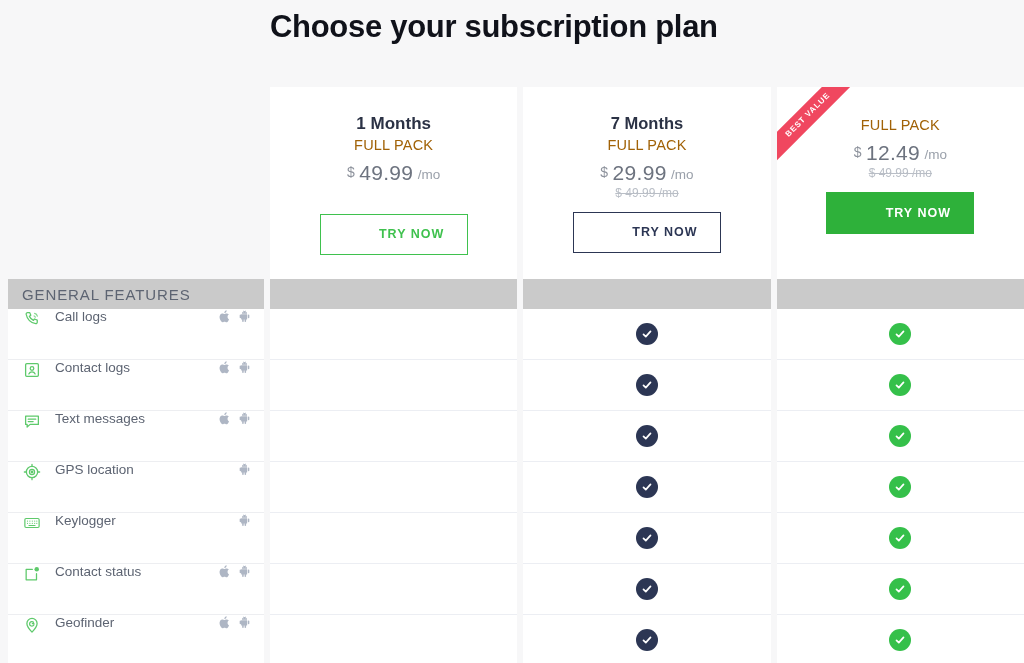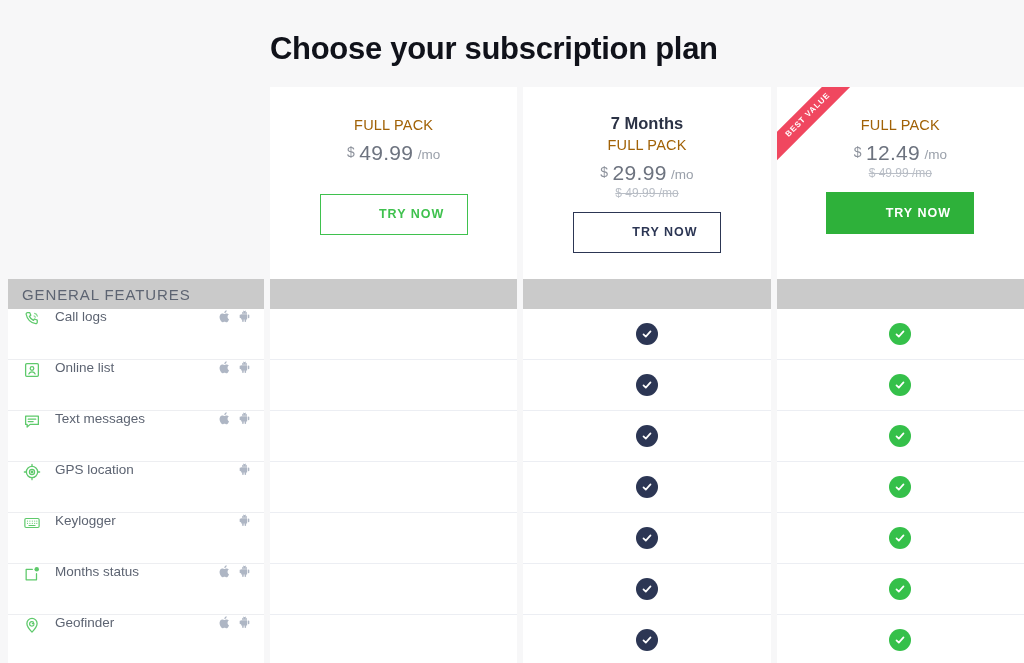--- a/index.html
+++ b/index.html
@@ -14,21 +14,21 @@
     background: #f7f7f8;
     font-family: "Liberation Sans", sans-serif;
     color: #3b4151;
     position: relative;
   }
 
   
   .page-title {
     position: absolute;
     left: 270px;
-    top: 31px;
+    top: 9px;
     font-size: 31px;
     font-weight: bold;
     letter-spacing: -0.3px;
     color: #10121a;
     white-space: nowrap;
   }
 
   
   .plans {
     position: absolute;
@@ -257,20 +257,21 @@
   .check.green { background: #35c04a; }
   .check svg { display: block; }
 </style>
 </head>
 <body>
 
 <h1 class="page-title">Choose your subscription plan</h1>
 
 <div class="plans">
     <div class="plan-card">
+      <div class="plan-name">1 Months</div>
       <div class="plan-sub">FULL PACK</div>
       <div class="price-line"><span class="price-cur">$</span> <span class="price-amt">49.99</span> <span class="price-per">/mo</span></div>
       <div class="old-price empty"></div>
       <button class="try-btn outline-green">TRY NOW</button>
     </div>
     <div class="plan-card mid">
       <div class="plan-name">7 Months</div>
       <div class="plan-sub">FULL PACK</div>
       <div class="price-line"><span class="price-cur">$</span> <span class="price-amt">29.99</span> <span class="price-per">/mo</span></div>
       <div class="old-price">$ 49.99 /mo</div>
@@ -338,21 +339,21 @@
     </div>
     <div class="feature-row">
       <div class="feature-left">
         <span class="feat-icon">
           <svg width="18" height="18" viewBox="0 0 24 24" fill="none" stroke="currentColor" stroke-width="1.7" stroke-linecap="round" stroke-linejoin="round">
             <rect x="3.5" y="3.5" width="17" height="17" rx="1.5"></rect>
             <circle cx="12" cy="10" r="2.4"></circle>
             <path d="M7.8 17.2a4.6 4.6 0 0 1 8.4 0"></path>
           </svg>
         </span>
-        <span class="feat-label">Online list</span>
+        <span class="feat-label">Contact logs</span>
         <span class="plat-icons">
           <span><svg width="11" height="13" viewBox="0 0 24 28">
               <path d="M18.6 14.9c0-3.3 2.7-4.9 2.8-5-1.5-2.2-3.9-2.5-4.7-2.6-2-.2-3.9 1.2-4.9 1.2-1 0-2.6-1.2-4.2-1.1-2.2.03-4.2 1.3-5.3 3.2-2.3 3.9-.6 9.7 1.6 12.9 1.1 1.6 2.4 3.3 4 3.2 1.6-.06 2.2-1 4.2-1 1.9 0 2.5 1 4.2 1 1.7-.03 2.8-1.6 3.9-3.1 1.2-1.8 1.7-3.5 1.7-3.6-.04-.02-3.3-1.3-3.3-5.1zM15.4 4.6c.9-1.1 1.5-2.6 1.3-4.1-1.3.05-2.9.86-3.8 1.95-.8.96-1.5 2.5-1.3 3.97 1.4.11 2.9-.72 3.8-1.82z"></path>
             </svg></span>
           <span><svg width="11" height="13" viewBox="0 0 24 28">
               <path d="M6.2 9.2h11.6v10.3a1.2 1.2 0 0 1-1.2 1.2h-1.1v3.5a1.7 1.7 0 0 1-3.4 0v-3.5h-1.8v3.5a1.7 1.7 0 0 1-3.4 0v-3.5H5.8a1.2 1.2 0 0 1-1.2-1.2V9.2zM3.1 9.4a1.65 1.65 0 0 1 1.65 1.65v5.3a1.65 1.65 0 0 1-3.3 0v-5.3A1.65 1.65 0 0 1 3.1 9.4zm17.8 0a1.65 1.65 0 0 1 1.65 1.65v5.3a1.65 1.65 0 0 1-3.3 0v-5.3A1.65 1.65 0 0 1 20.9 9.4zM17.6 7.8H6.4c.15-2.2 1.5-4.1 3.45-5.1l-1.2-2a.3.3 0 0 1 .5-.3l1.25 2.08A7.1 7.1 0 0 1 12 2.1c.57 0 1.1.08 1.6.2L14.85.4a.3.3 0 0 1 .5.3l-1.2 2c1.95 1 3.3 2.9 3.45 5.1zM9.3 5.2a.62.62 0 1 0 0-1.24.62.62 0 0 0 0 1.24zm5.4 0a.62.62 0 1 0 0-1.24.62.62 0 0 0 0 1.24z"></path>
             </svg></span>
         </span>
       </div>
       <div class="feature-cells">
@@ -478,21 +479,21 @@
       </div>
     </div>
     <div class="feature-row">
       <div class="feature-left">
         <span class="feat-icon">
           <svg width="18" height="18" viewBox="0 0 24 24" fill="none" stroke="currentColor" stroke-width="1.7" stroke-linecap="round" stroke-linejoin="round">
             <path d="M18 11.5v8.2H4.2V5.9h8.2"></path>
             <circle cx="18.3" cy="5.7" r="3" fill="currentColor" stroke="none"></circle>
           </svg>
         </span>
-        <span class="feat-label">Months status</span>
+        <span class="feat-label">Contact status</span>
         <span class="plat-icons">
           <span><svg width="11" height="13" viewBox="0 0 24 28">
               <path d="M18.6 14.9c0-3.3 2.7-4.9 2.8-5-1.5-2.2-3.9-2.5-4.7-2.6-2-.2-3.9 1.2-4.9 1.2-1 0-2.6-1.2-4.2-1.1-2.2.03-4.2 1.3-5.3 3.2-2.3 3.9-.6 9.7 1.6 12.9 1.1 1.6 2.4 3.3 4 3.2 1.6-.06 2.2-1 4.2-1 1.9 0 2.5 1 4.2 1 1.7-.03 2.8-1.6 3.9-3.1 1.2-1.8 1.7-3.5 1.7-3.6-.04-.02-3.3-1.3-3.3-5.1zM15.4 4.6c.9-1.1 1.5-2.6 1.3-4.1-1.3.05-2.9.86-3.8 1.95-.8.96-1.5 2.5-1.3 3.97 1.4.11 2.9-.72 3.8-1.82z"></path>
             </svg></span>
           <span><svg width="11" height="13" viewBox="0 0 24 28">
               <path d="M6.2 9.2h11.6v10.3a1.2 1.2 0 0 1-1.2 1.2h-1.1v3.5a1.7 1.7 0 0 1-3.4 0v-3.5h-1.8v3.5a1.7 1.7 0 0 1-3.4 0v-3.5H5.8a1.2 1.2 0 0 1-1.2-1.2V9.2zM3.1 9.4a1.65 1.65 0 0 1 1.65 1.65v5.3a1.65 1.65 0 0 1-3.3 0v-5.3A1.65 1.65 0 0 1 3.1 9.4zm17.8 0a1.65 1.65 0 0 1 1.65 1.65v5.3a1.65 1.65 0 0 1-3.3 0v-5.3A1.65 1.65 0 0 1 20.9 9.4zM17.6 7.8H6.4c.15-2.2 1.5-4.1 3.45-5.1l-1.2-2a.3.3 0 0 1 .5-.3l1.25 2.08A7.1 7.1 0 0 1 12 2.1c.57 0 1.1.08 1.6.2L14.85.4a.3.3 0 0 1 .5.3l-1.2 2c1.95 1 3.3 2.9 3.45 5.1zM9.3 5.2a.62.62 0 1 0 0-1.24.62.62 0 0 0 0 1.24zm5.4 0a.62.62 0 1 0 0-1.24.62.62 0 0 0 0 1.24z"></path>
             </svg></span>
         </span>
       </div>
       <div class="feature-cells">

